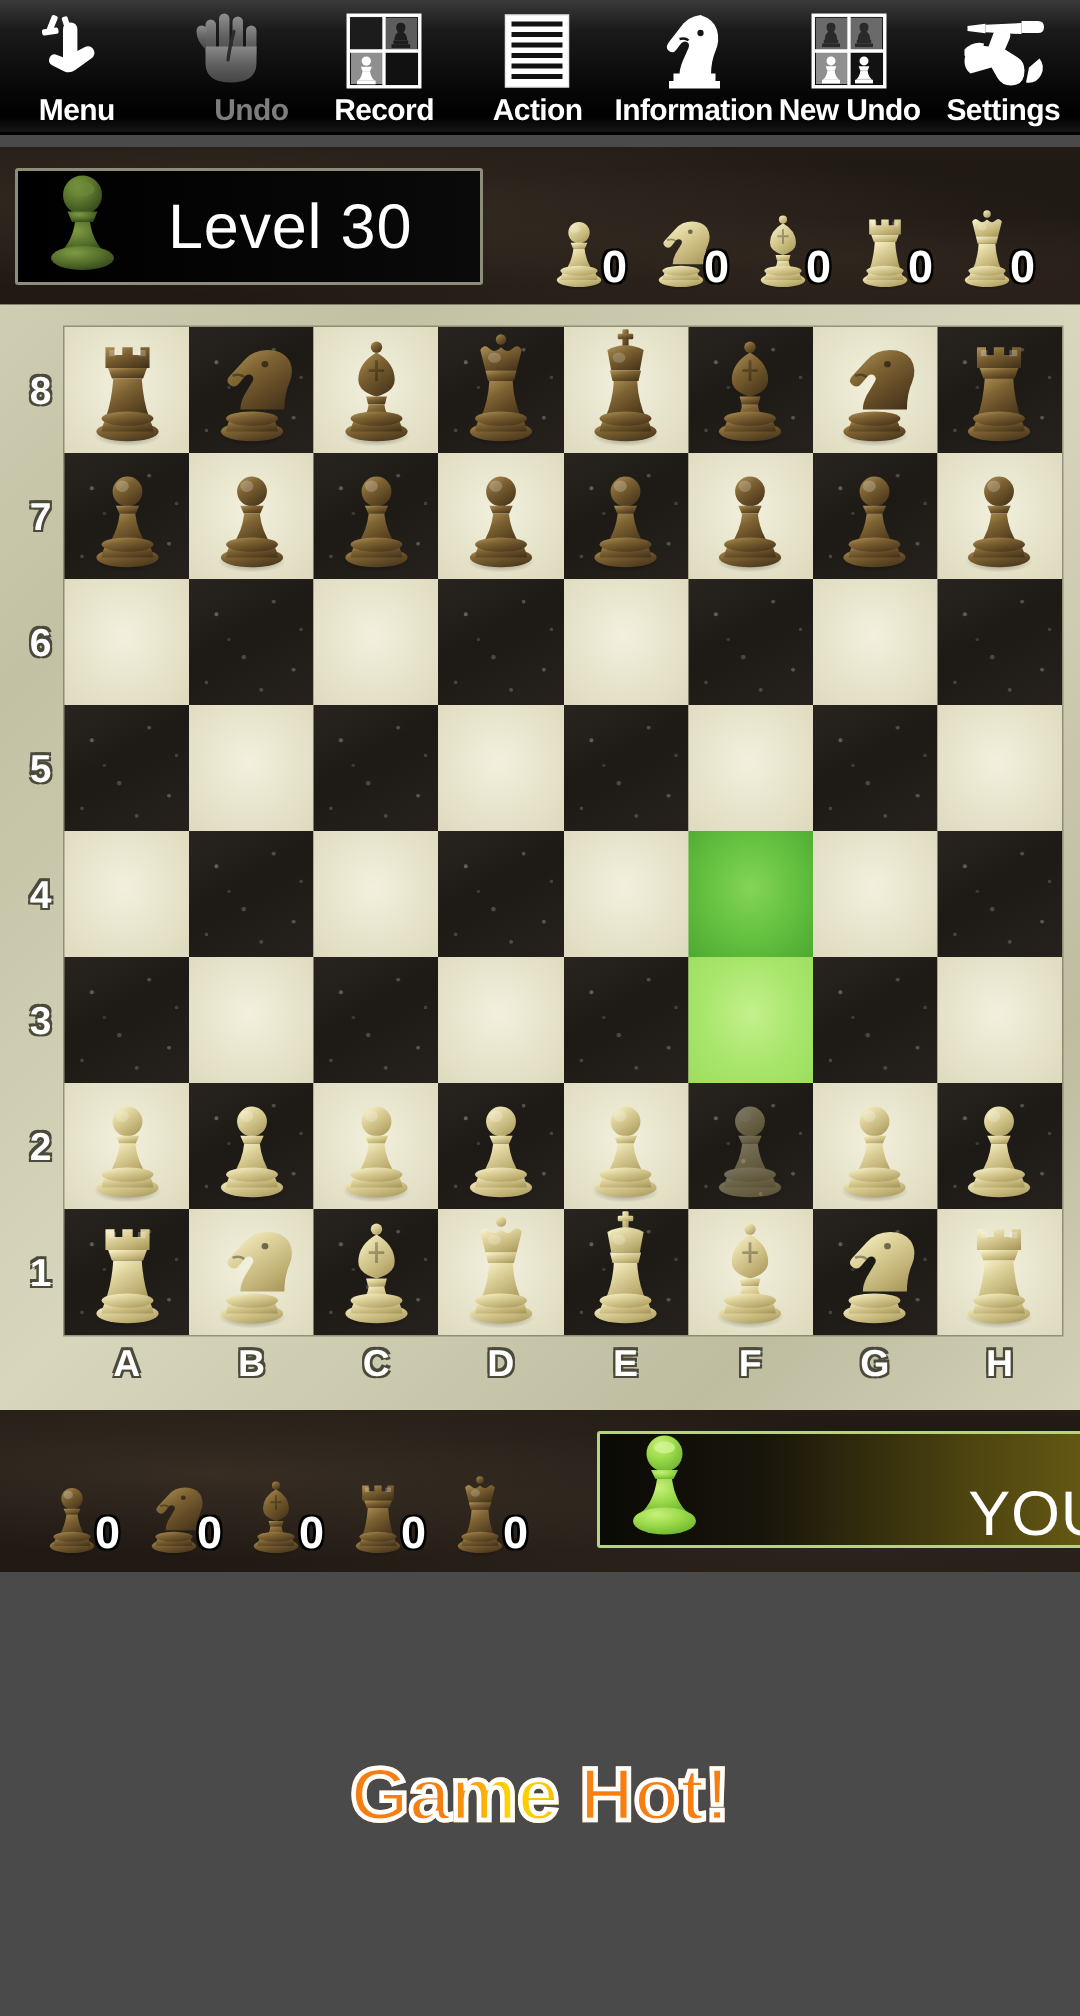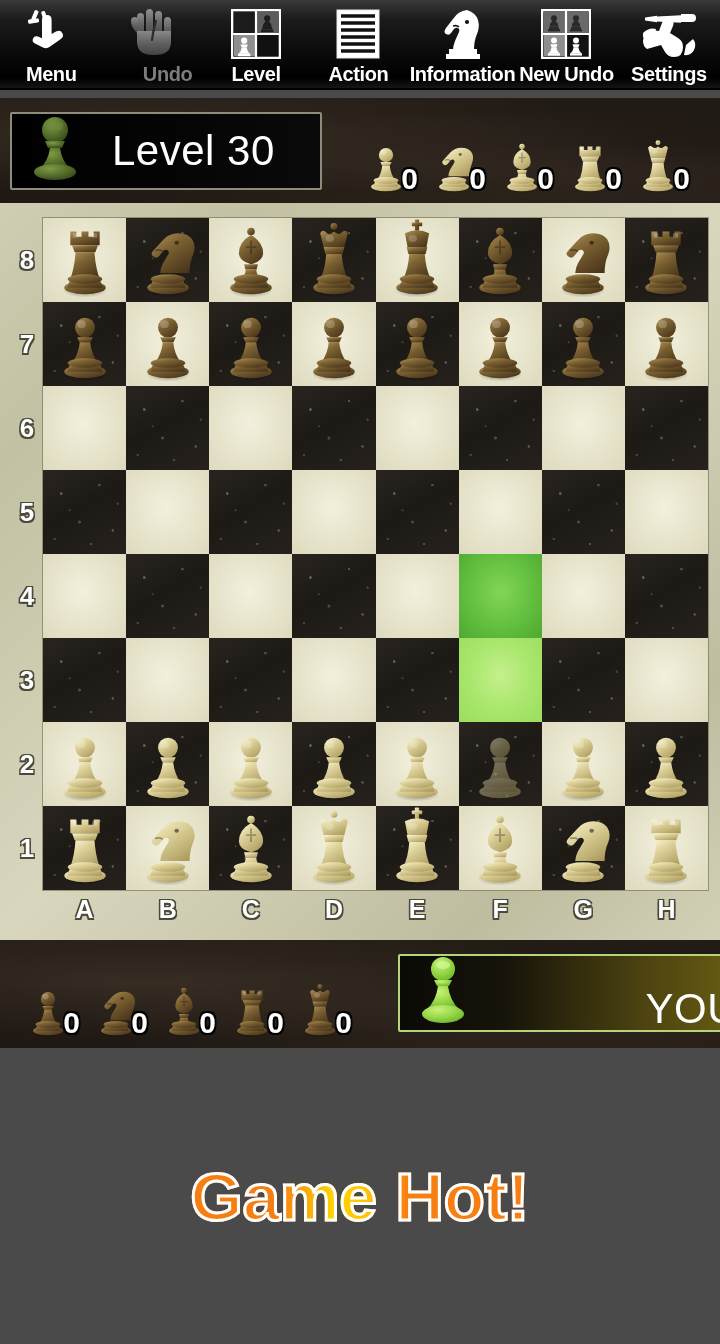--- a/index.html
+++ b/index.html
@@ -145,21 +145,21 @@
     text-shadow: -1.5px -1.5px 0 #4b4a3a, 1.5px -1.5px 0 #4b4a3a,
                  -1.5px 1.5px 0 #4b4a3a, 1.5px 1.5px 0 #4b4a3a;
   }
 
   
   .banner {
     position: absolute; left: 0; top: 1048px; width: 720px; height: 296px;
     background: #4a4a4a; display: flex; align-items: center; justify-content: center;
   }
   .banner-text {
-    font-size: 67px; font-weight: bold; line-height: 1; letter-spacing: 0px;
+    font-size: 50px; font-weight: bold; line-height: 1; letter-spacing: 0px;
     background: linear-gradient(90deg,#f77f12 0%, #f77f12 26%, #ffd400 42%,
                                 #ffc400 52%, #f77f12 64%, #f77f12 100%);
     -webkit-background-clip: text; background-clip: text;
     -webkit-text-fill-color: transparent; color: transparent;
     -webkit-text-stroke: 3px #ffffff;
     paint-order: stroke fill;
     white-space: nowrap;
   }
 </style>
 </head>
@@ -222,21 +222,21 @@
               <rect x="0" y="25" width="20" height="4"></rect>
       </g>
       <g fill="#ffffff" transform="translate(7,28) scale(0.62)">
         <circle cx="10" cy="6" r="5"></circle>
               <path d="M4 12 h12 l-2 5 h-8z"></path>
         <path d="M6 17 q-1 7 -5 10 h18 q-4-3 -5-10z"></path>
               <rect x="0" y="27" width="20" height="4"></rect>
       </g>
     </svg>
         </div>
-        <div class="tb-label">Level</div>
+        <div class="tb-label">Record</div>
       </div>
       <div class="tb-item">
         <div class="tb-icon">
           <svg width="46" height="52" viewBox="0 0 46 52">
       <rect x="2" y="2" width="42" height="48" fill="#fff" stroke="#e8e8e8" stroke-width="1"></rect>
       <g stroke="#111" stroke-width="3.4">
         <line x1="6" y1="8" x2="40" y2="8"></line>
               <line x1="6" y1="15" x2="40" y2="15"></line>
         <line x1="6" y1="22" x2="40" y2="22"></line>
               <line x1="6" y1="29" x2="40" y2="29"></line>

